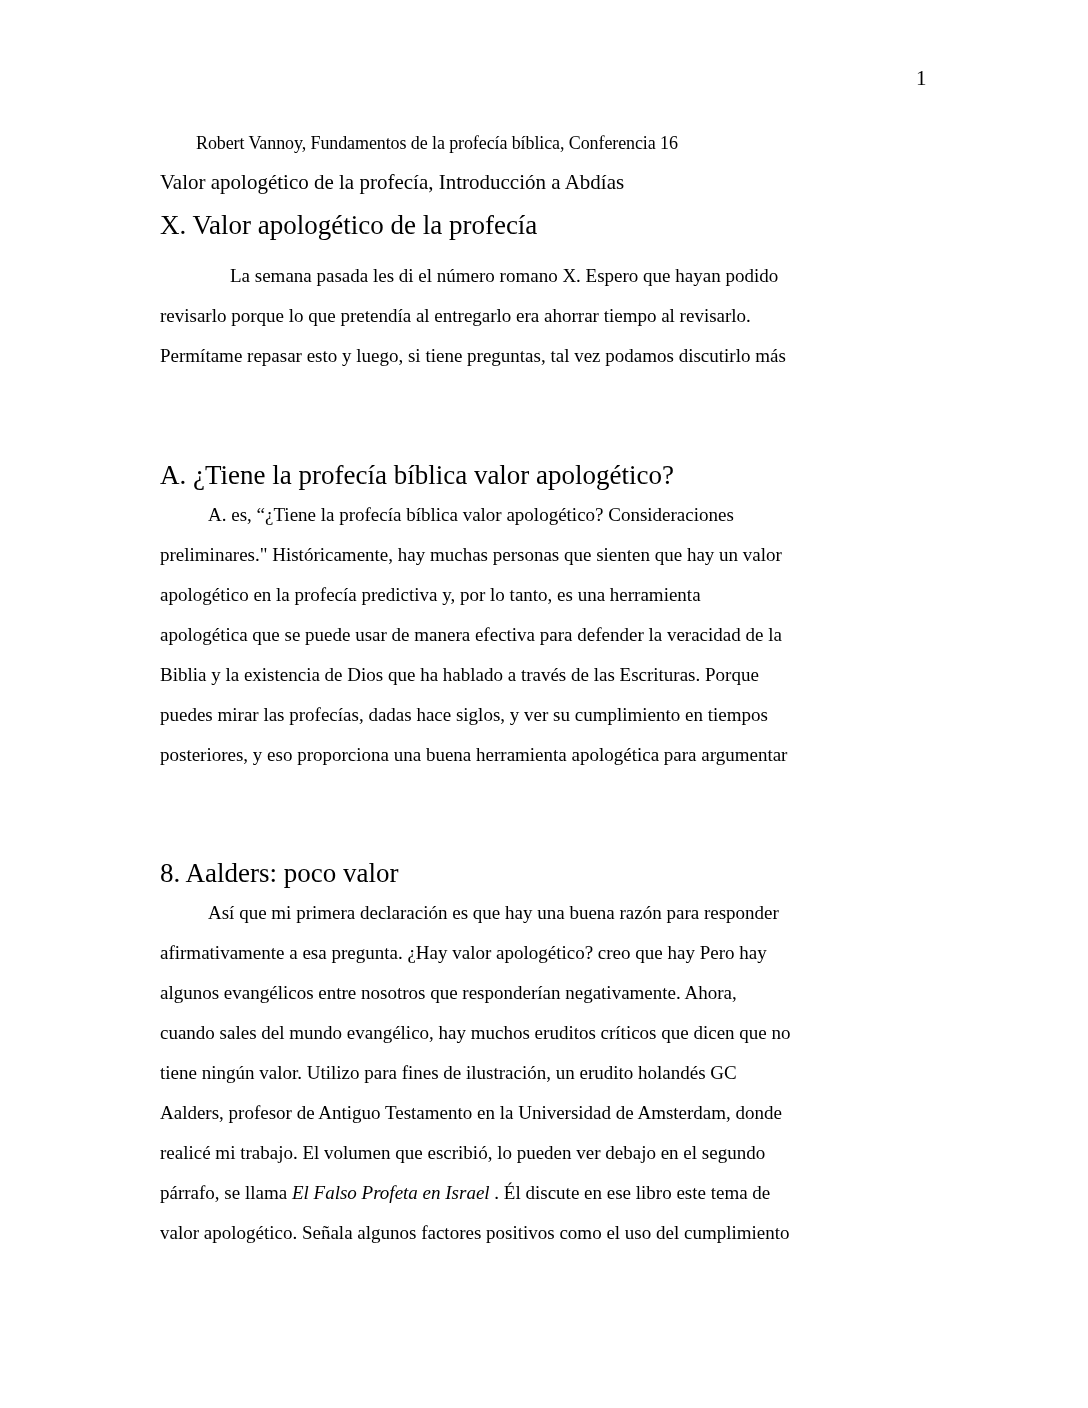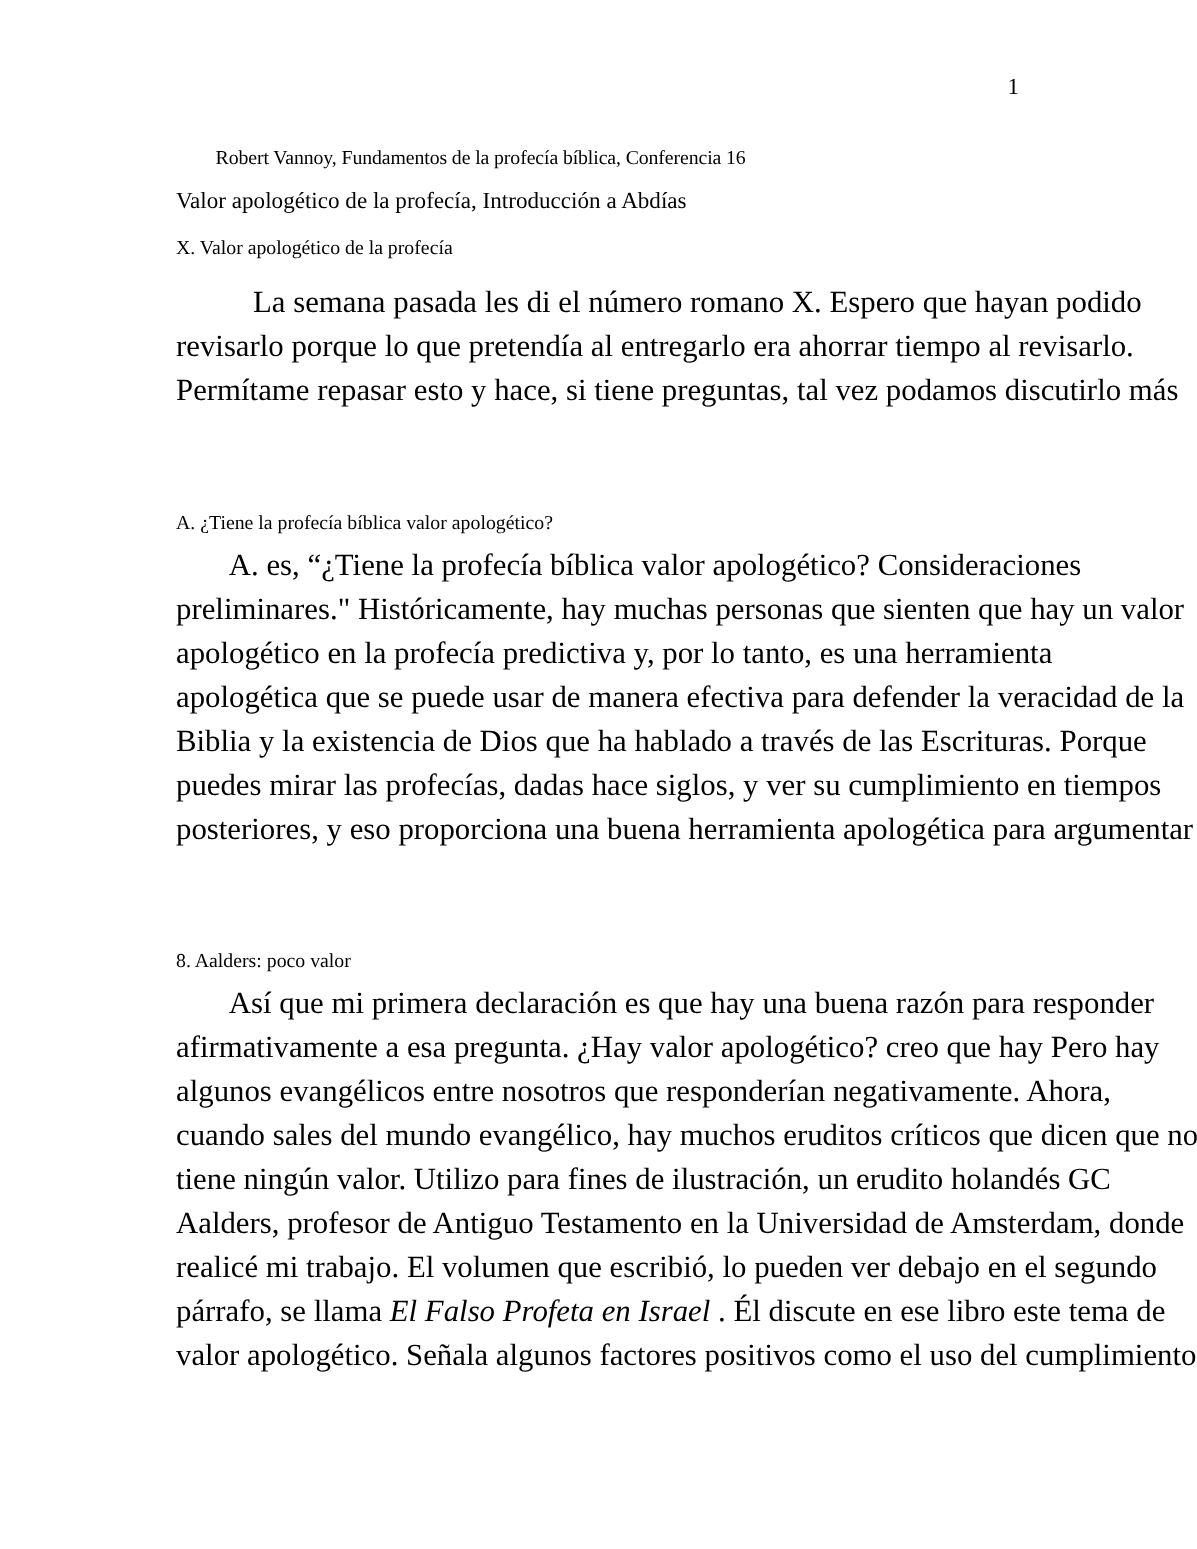--- a/index.html
+++ b/index.html
@@ -38,29 +38,29 @@
       top: 157px;
       left: 160px;
       font-size: 21px;
       line-height: 26px;
       white-space: nowrap;
       margin-top: 12px;
     }
     .heading {
       position: absolute;
       left: 160px;
-      font-size: 18px;
+      font-size: 27px;
       line-height: 26px;
       white-space: nowrap;
     }
     .para {
       position: absolute;
       left: 160px;
       width: 790px;
-      font-size: 28px;
+      font-size: 19px;
     }
     .para .line {
       display: block;
       height: 40px;
       line-height: 26px;
       white-space: nowrap;
     }
     .para .line.indent {
       padding-left: 48px;
     }
@@ -79,21 +79,21 @@
   <div class="page-number">1</div>
 
   <div class="title">Robert Vannoy, Fundamentos de la profecía bíblica, Conferencia 16</div>
   <div class="subtitle">Valor apologético de la profecía, Introducción a Abdías</div>
 
   <div class="heading" style="top:212px;">X. Valor apologético de la profecía</div>
 
   <div class="para" style="top:263px;">
     <span class="line indent-extra">La semana pasada les di el número romano X. Espero que hayan podido</span>
     <span class="line">revisarlo porque lo que pretendía al entregarlo era ahorrar tiempo al revisarlo.</span>
-    <span class="line">Permítame repasar esto y hace, si tiene preguntas, tal vez podamos discutirlo más</span>
+    <span class="line">Permítame repasar esto y luego, si tiene preguntas, tal vez podamos discutirlo más</span>
   </div>
 
   <div class="heading" style="top:462px;">A. ¿Tiene la profecía bíblica valor apologético?</div>
 
   <div class="para" style="top:502px;">
     <span class="line indent">A. es, “¿Tiene la profecía bíblica valor apologético? Consideraciones</span>
     <span class="line">preliminares." Históricamente, hay muchas personas que sienten que hay un valor</span>
     <span class="line">apologético en la profecía predictiva y, por lo tanto, es una herramienta</span>
     <span class="line">apologética que se puede usar de manera efectiva para defender la veracidad de la</span>
     <span class="line">Biblia y la existencia de Dios que ha hablado a través de las Escrituras. Porque</span>

